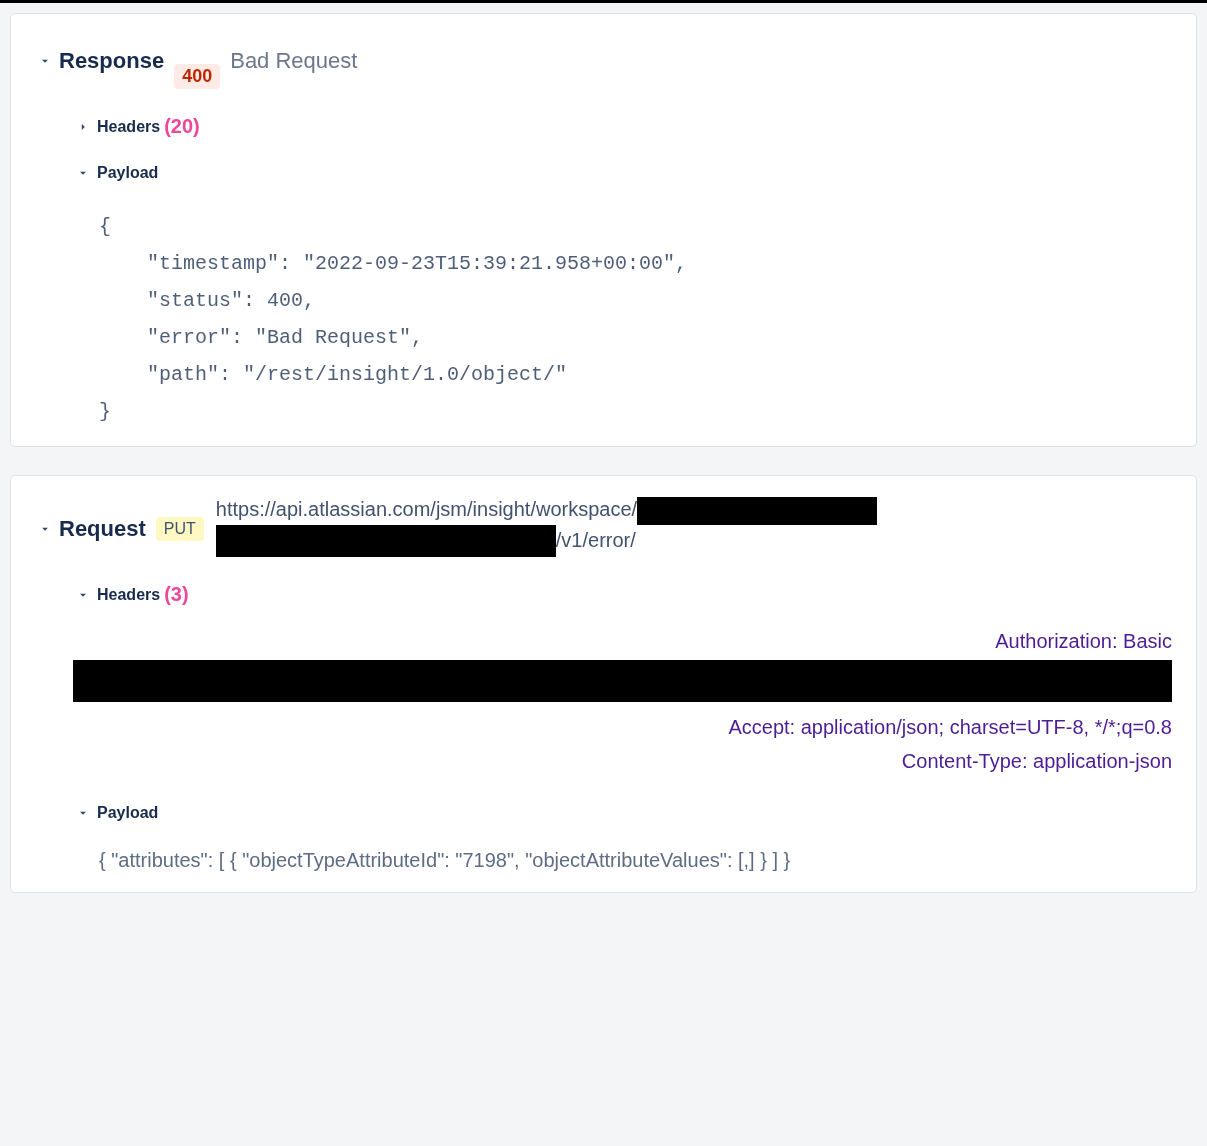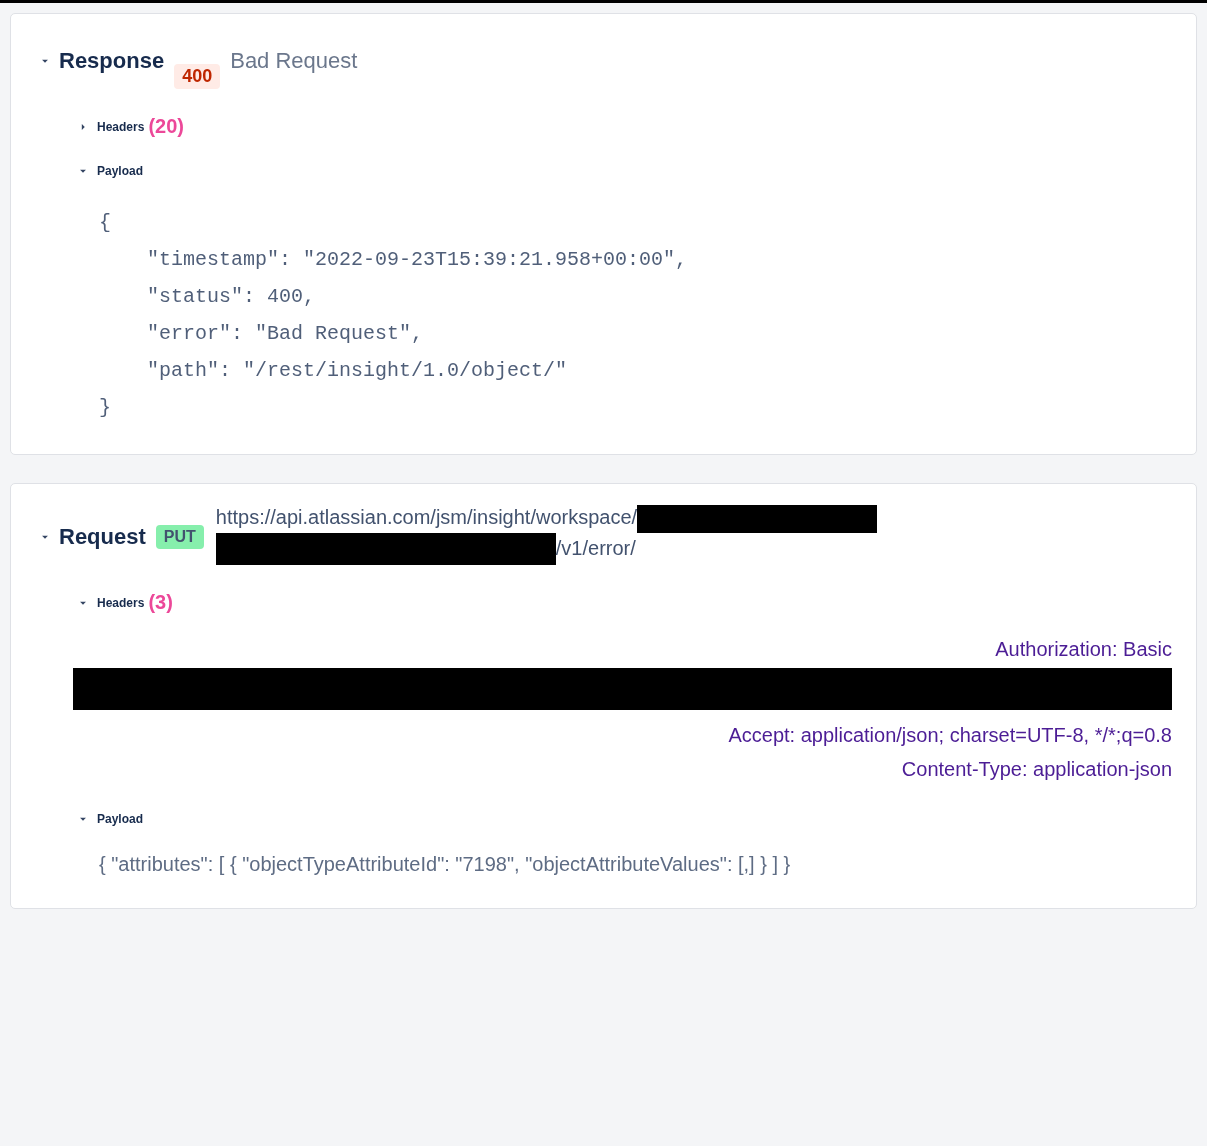--- a/index.html
+++ b/index.html
@@ -7,21 +7,21 @@
     font-family: -apple-system, BlinkMacSystemFont, "Segoe UI", Helvetica, Arial, sans-serif;
     background: #f4f5f7;
     padding: 10px;
     color: #172b4d;
     border-top: 3px solid #000;
   }
   .panel {
     background: #ffffff;
     border: 1px solid #dfe1e6;
     border-radius: 5px;
-    padding: 18px 24px 28px 24px;
+    padding: 18px 24px 16px 24px;
     margin-bottom: 28px;
   }
   .row-header {
     display: flex;
     align-items: center;
     flex-wrap: wrap;
     gap: 4px;
     cursor: pointer;
   }
   .chev {
@@ -47,23 +47,23 @@
     margin-left: 6px;
     margin-top: 32px;
   }
   .status-text {
     color: #6b778c;
     font-size: 22px;
     font-weight: 400;
     margin-left: 6px;
   }
   .method-badge {
-    background: #86efac;
+    background: #fef9c3;
     color: #42526e;
-    font-weight: 700;
+    font-weight: 400;
     font-size: 16px;
     padding: 3px 8px;
     border-radius: 4px;
     margin-left: 6px;
   }
   .url-wrap {
     flex: 1;
     font-size: 20px;
     color: #42526e;
     line-height: 1.5;
@@ -73,21 +73,21 @@
   .redact {
     display: inline-block;
     background: #000;
     vertical-align: middle;
   }
   .redact-a { width: 240px; height: 28px; }
   .section {
     margin-left: 38px;
     margin-top: 26px;
   }
-  .section .row-header .title-text { font-size: 12px; }
+  .section .row-header .title-text { font-size: 16px; }
   .count { font-size: 20px; font-weight: 700; color:#ec4899; }
   .payload-code {
     margin-left: 64px;
     margin-top: 26px;
     font-family: "SFMono-Regular", Consolas, "Liberation Mono", Menlo, monospace;
     font-size: 20px;
     color: #505f79;
     white-space: pre;
     line-height: 1.85;
   }

